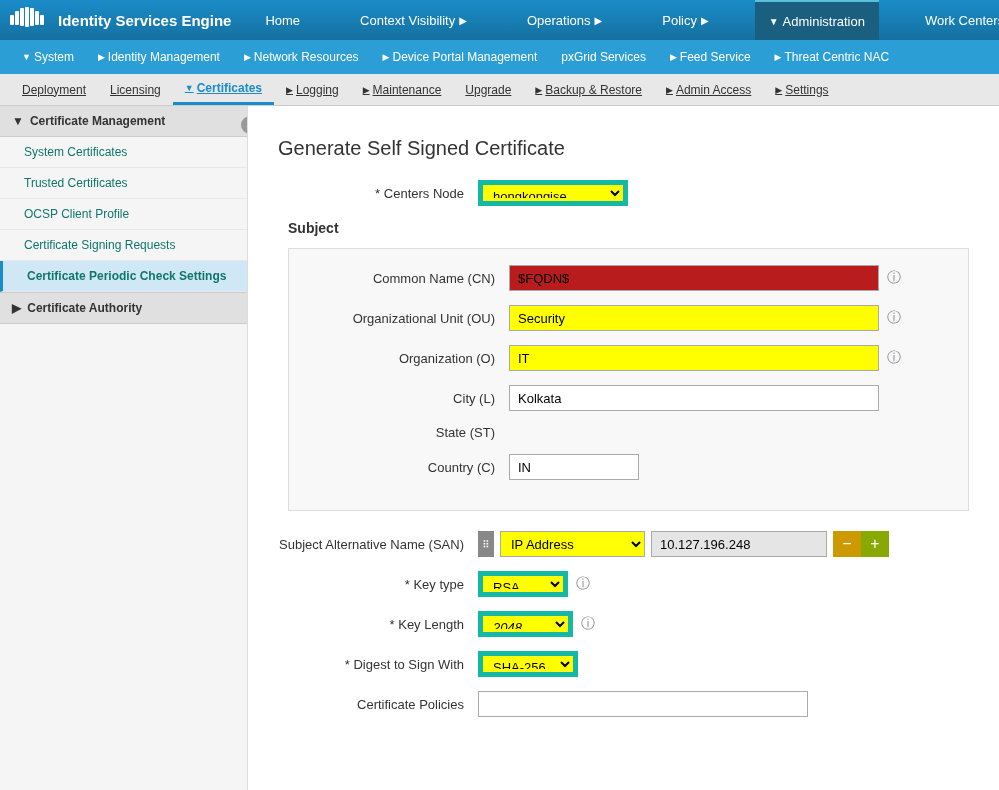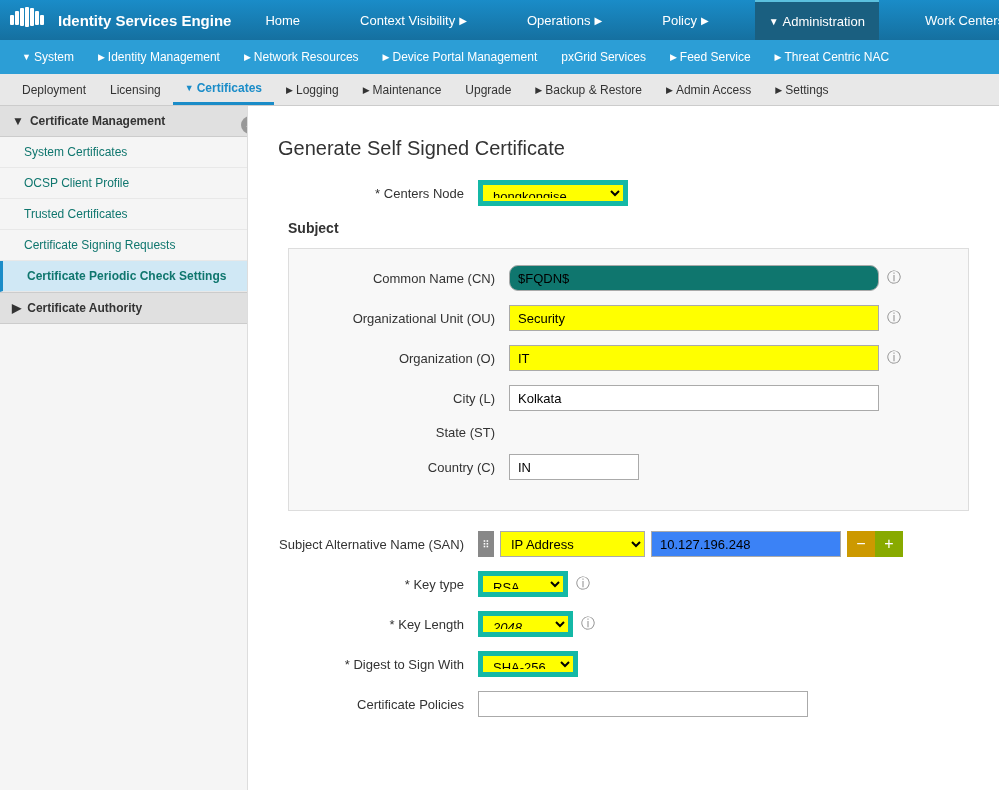--- a/index.html
+++ b/index.html
@@ -80,20 +80,21 @@
     }
     .third-nav-item {
       color: #333;
       padding: 0 12px;
       height: 100%;
       display: flex;
       align-items: center;
       cursor: pointer;
       font-size: 12px;
       white-space: nowrap;
+      text-decoration: underline;
     }
     .third-nav-item.active {
       border-bottom: 3px solid #1a8cc8;
       color: #1a8cc8;
       font-weight: bold;
     }
 
     
     .main-layout {
       display: flex;
@@ -190,21 +191,21 @@
       color: #333;
       flex-shrink: 0;
     }
     .form-input {
       border: 1px solid #aaa;
       padding: 4px 8px;
       font-size: 13px;
       height: 26px;
       outline: none;
     }
-    .form-input.highlighted-green { background: #0f766e; border-radius: 9px; }
+    .form-input.highlighted-green { background: #b91c1c; }
     .form-input.highlighted-yellow { background: #ffff00; }
     .form-select {
       border: 5px solid #14b8a6;
       padding: 3px 6px;
       font-size: 13px;
       height: 26px;
       background: white;
       cursor: pointer;
       outline: none;
     }
@@ -253,26 +254,26 @@
     }
     .san-select {
       width: 145px;
       border: 1px solid #aaa;
       padding: 3px 6px;
       font-size: 13px;
       height: 26px;
       background: #ffff00;
     }
     .san-input {
-      width: 190px;
+      width: 176px;
       border: 1px solid #aaa;
       padding: 4px 8px;
       font-size: 13px;
       height: 26px;
-      background: #3b82f6;
+      background: #e5e5e5;
     }
     .san-drag-handle {
       width: 16px;
       height: 26px;
       background: #888;
       display: flex;
       align-items: center;
       justify-content: center;
       cursor: grab;
       color: white;
@@ -437,24 +438,24 @@
     <div class="sidebar-toggle">◀</div>
 
     <div class="sidebar-section-header">
       <span class="arrow">▼</span>
       <span>Certificate Management</span>
     </div>
     <div class="sidebar-item">
       <span>System Certificates</span>
     </div>
     <div class="sidebar-item">
+      <span>Trusted Certificates</span>
+    </div>
+    <div class="sidebar-item">
       <span>OCSP Client Profile</span>
-    </div>
-    <div class="sidebar-item">
-      <span>Trusted Certificates</span>
     </div>
     <div class="sidebar-item">
       <span>Certificate Signing Requests</span>
     </div>
     <div class="sidebar-item active">
       <span>Certificate Periodic Check Settings</span>
     </div>
 
     <div class="sidebar-section-header2">
       <span class="arrow" style="margin-right:6px;">▶</span>

